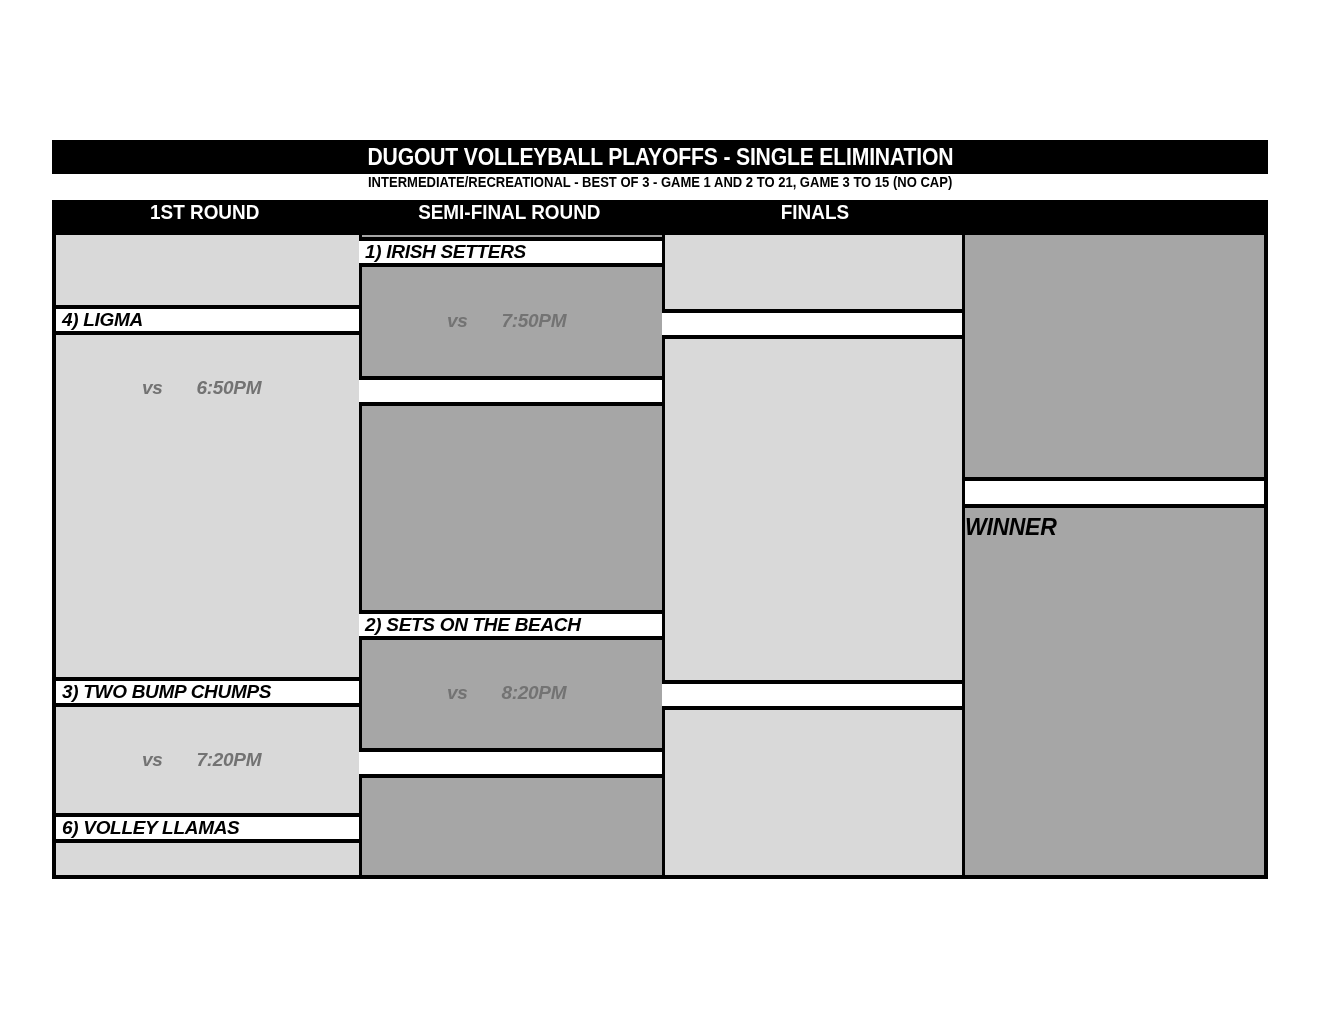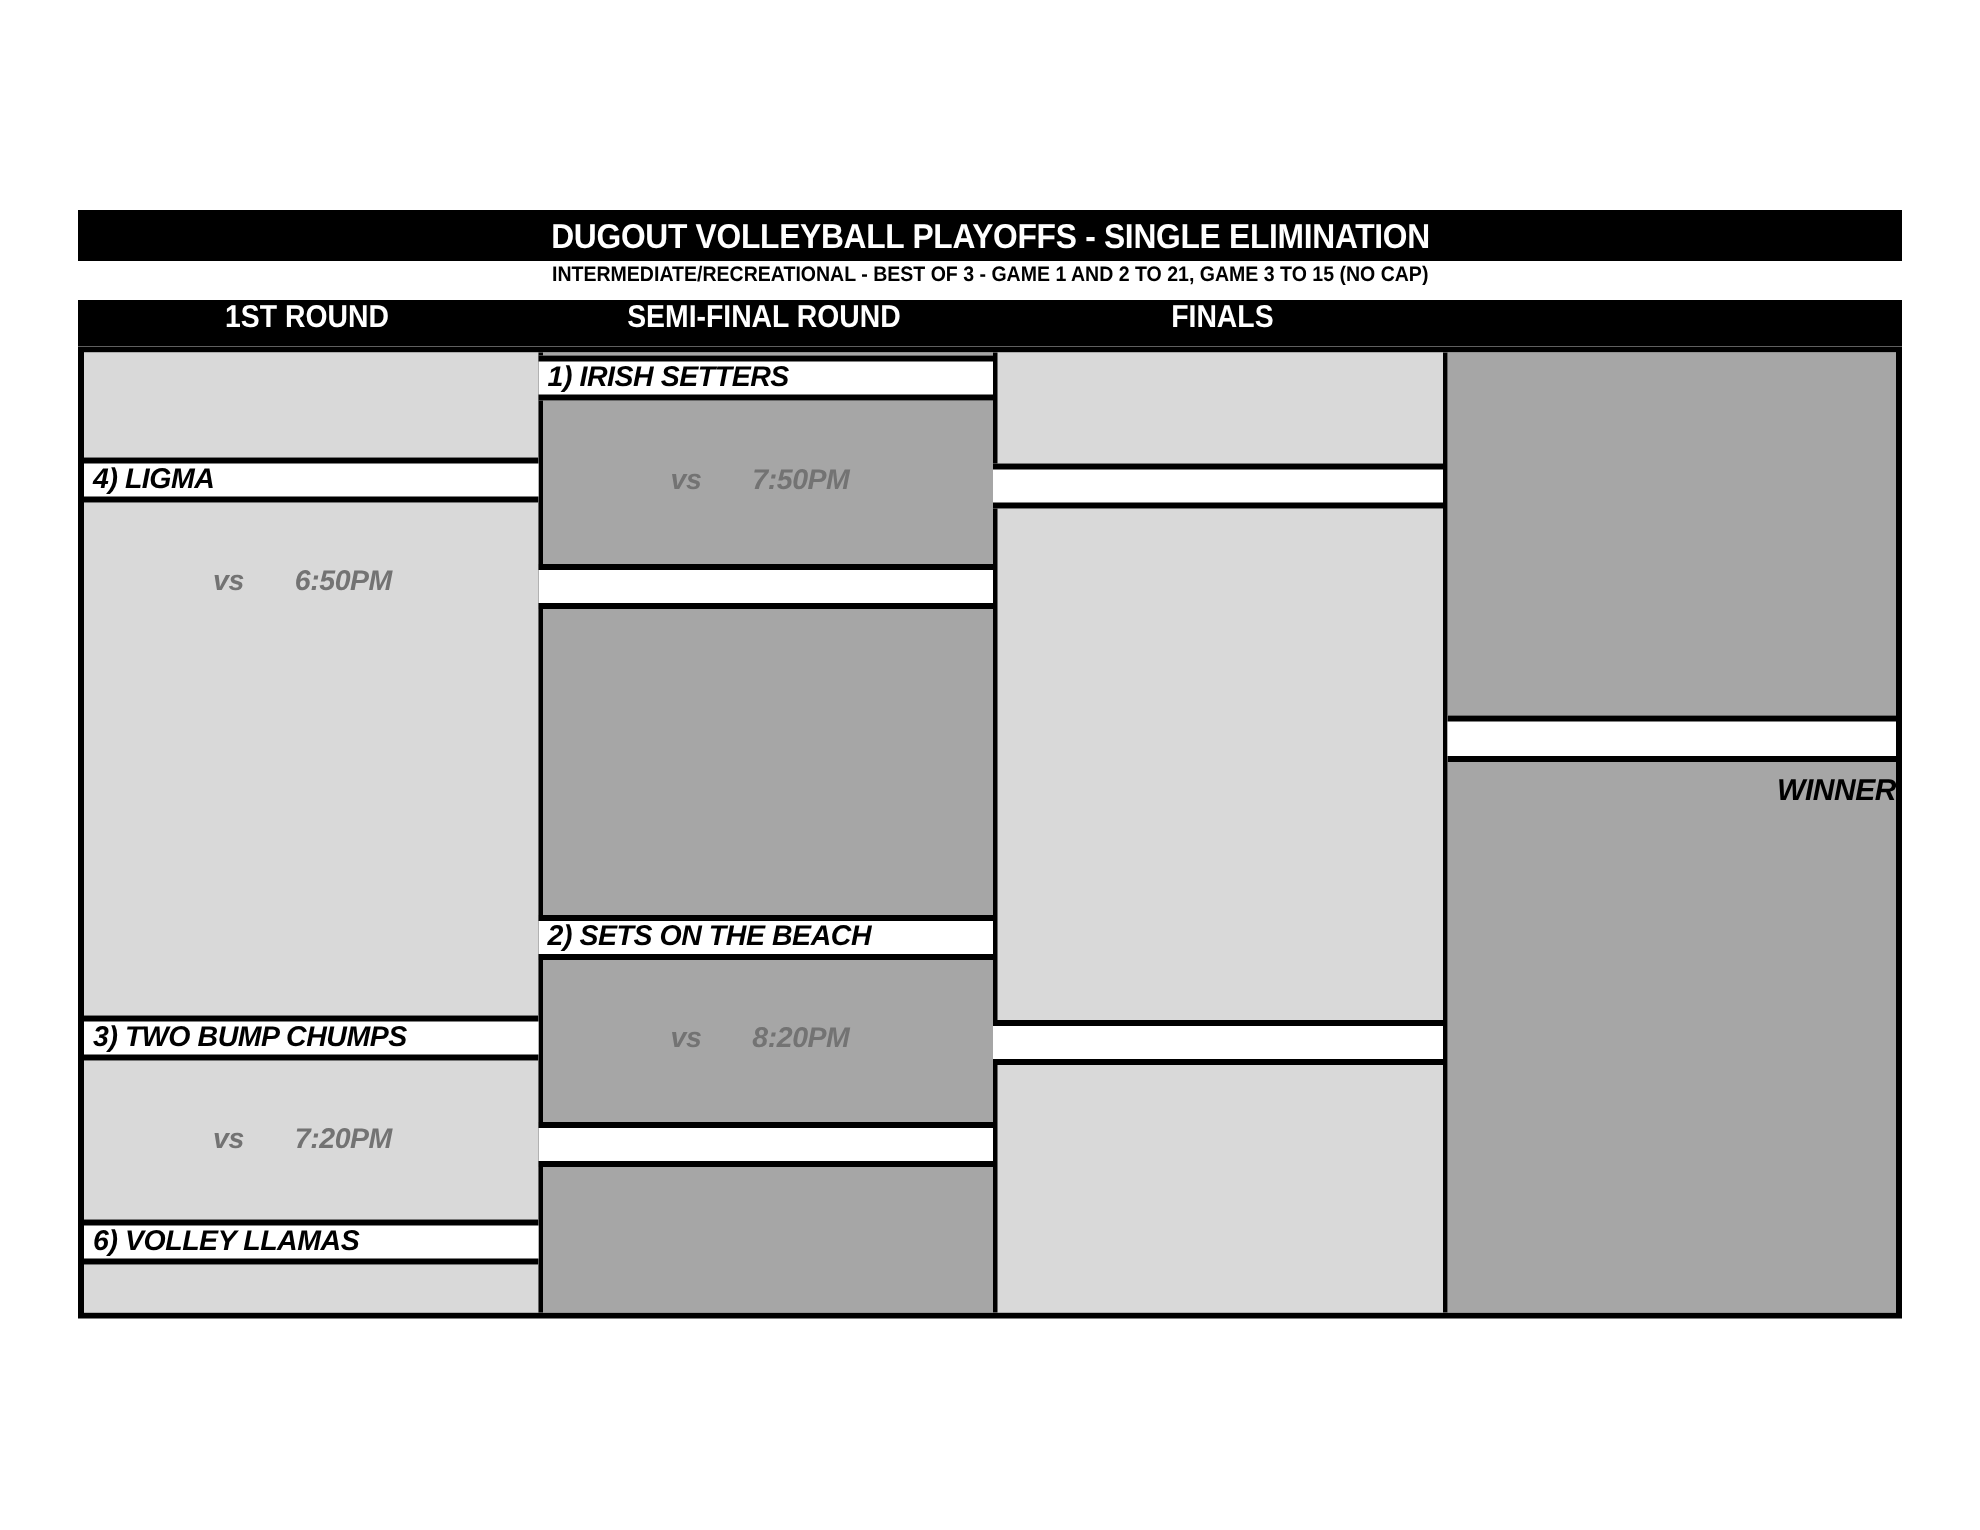--- a/index.html
+++ b/index.html
@@ -150,24 +150,24 @@
     color: #737373;
     white-space: nowrap;
     letter-spacing: -0.3px;
   }
   .matchline .vs   { margin-right: 34px; }
 
   .winner-label {
     position: absolute;
     display: flex;
     align-items: center;
-    justify-content: flex-end;
+    justify-content: flex-start;
     font-style: italic;
     font-weight: bold;
-    font-size: 20px;
+    font-size: 23px;
     color: #000000;
     white-space: nowrap;
     letter-spacing: -0.3px;
   }
 </style>
 </head>
 <body>
 
 <div id="page">
 

